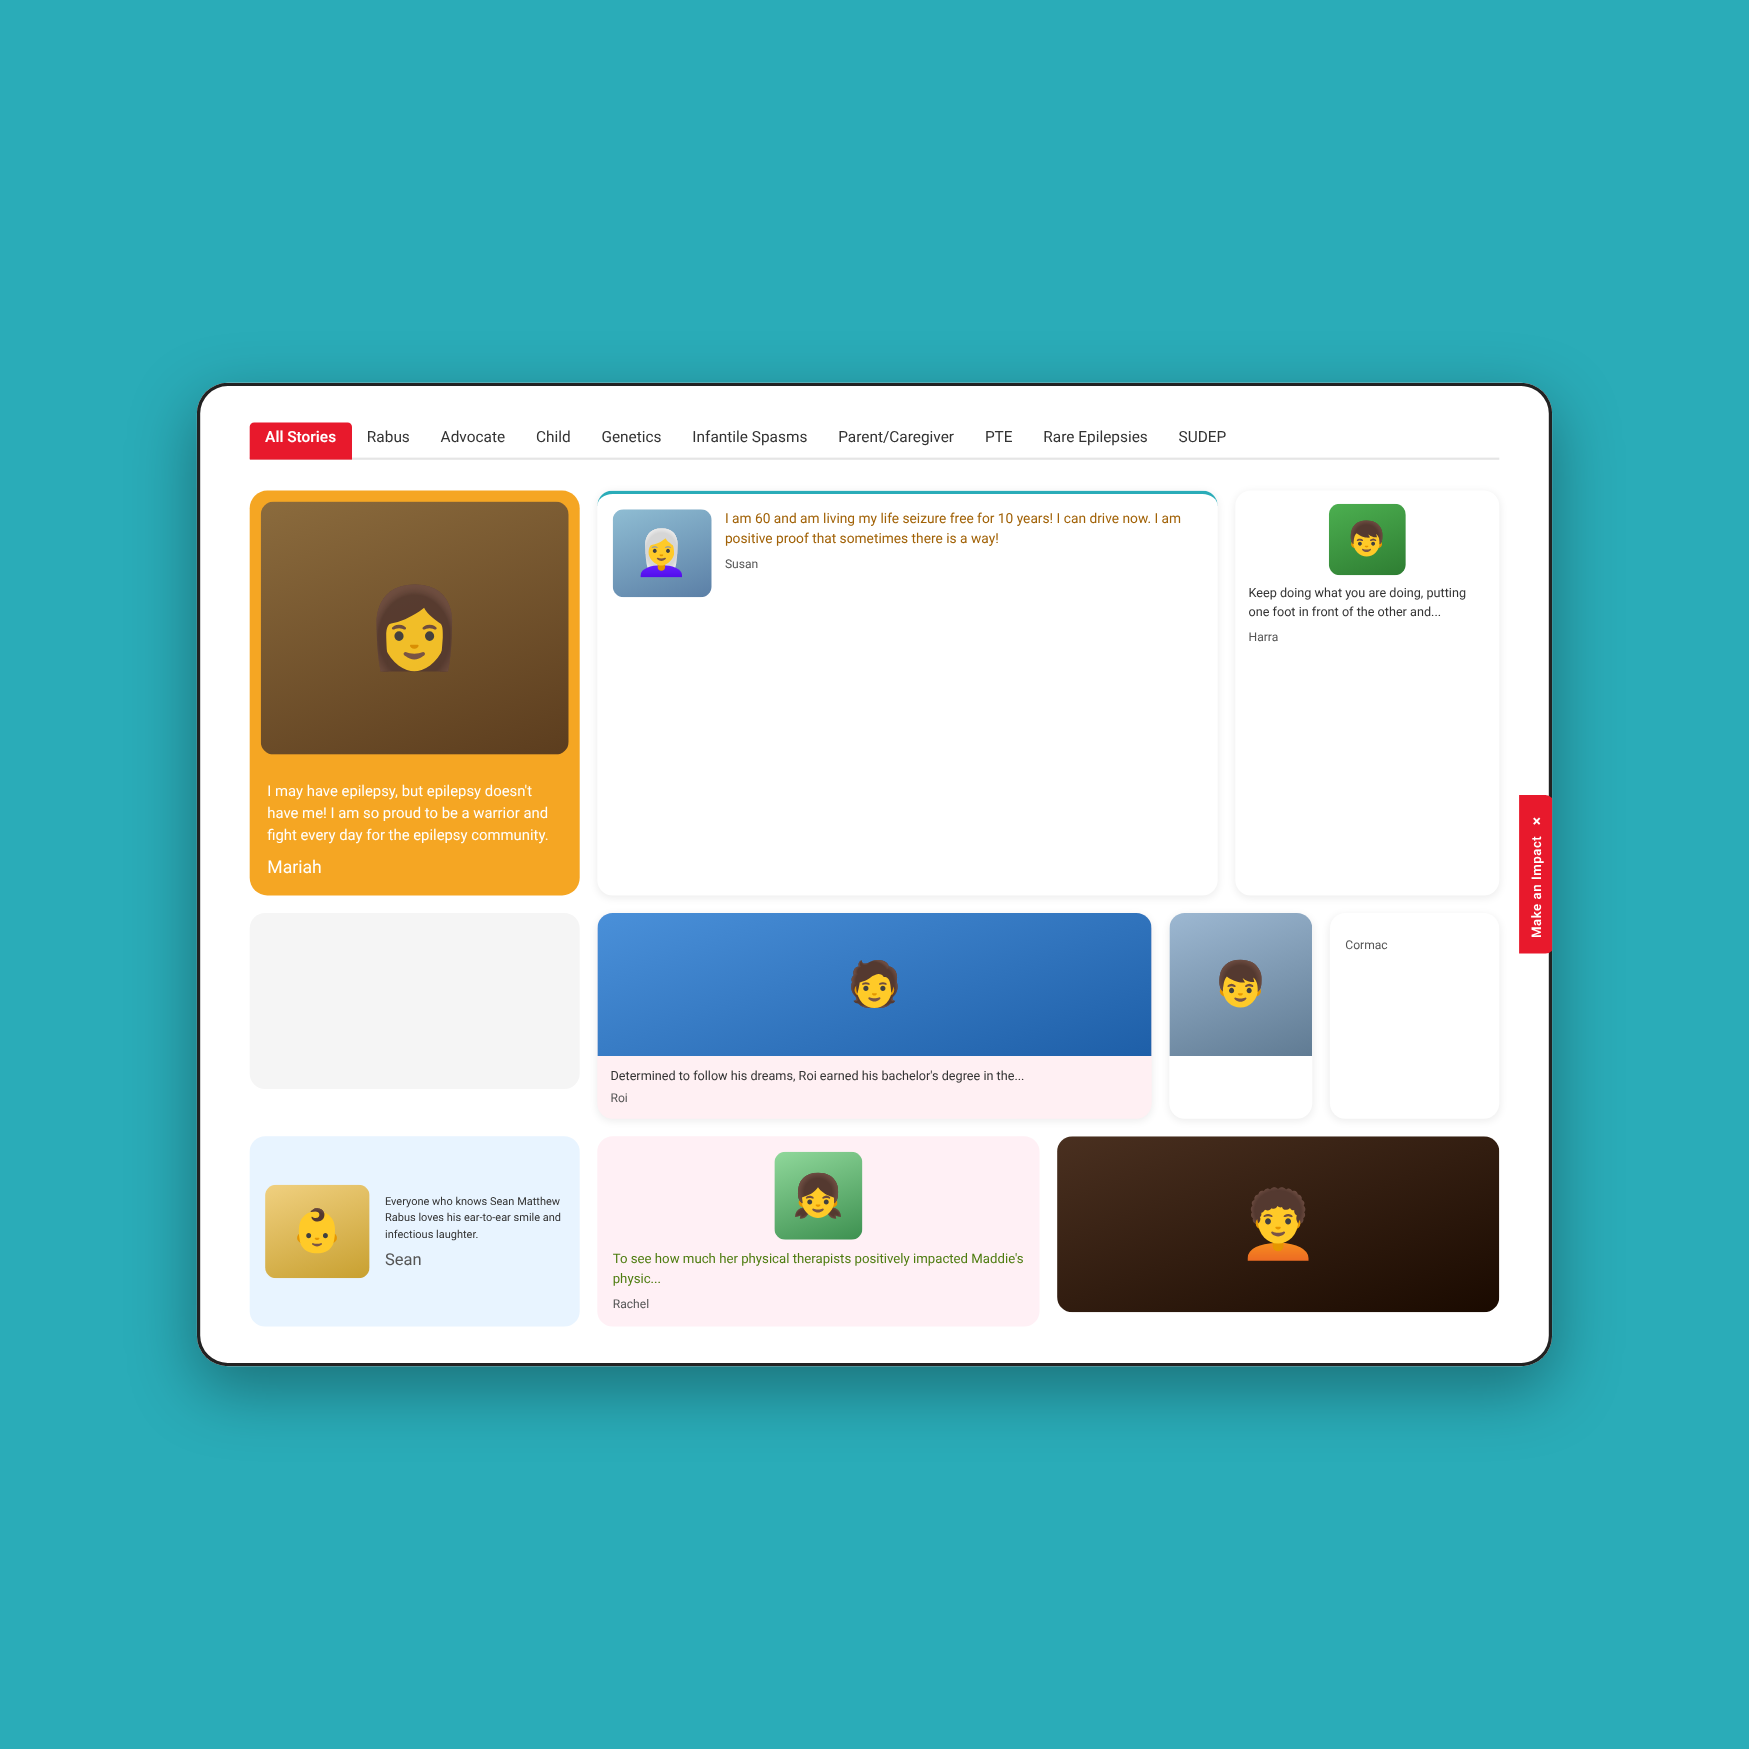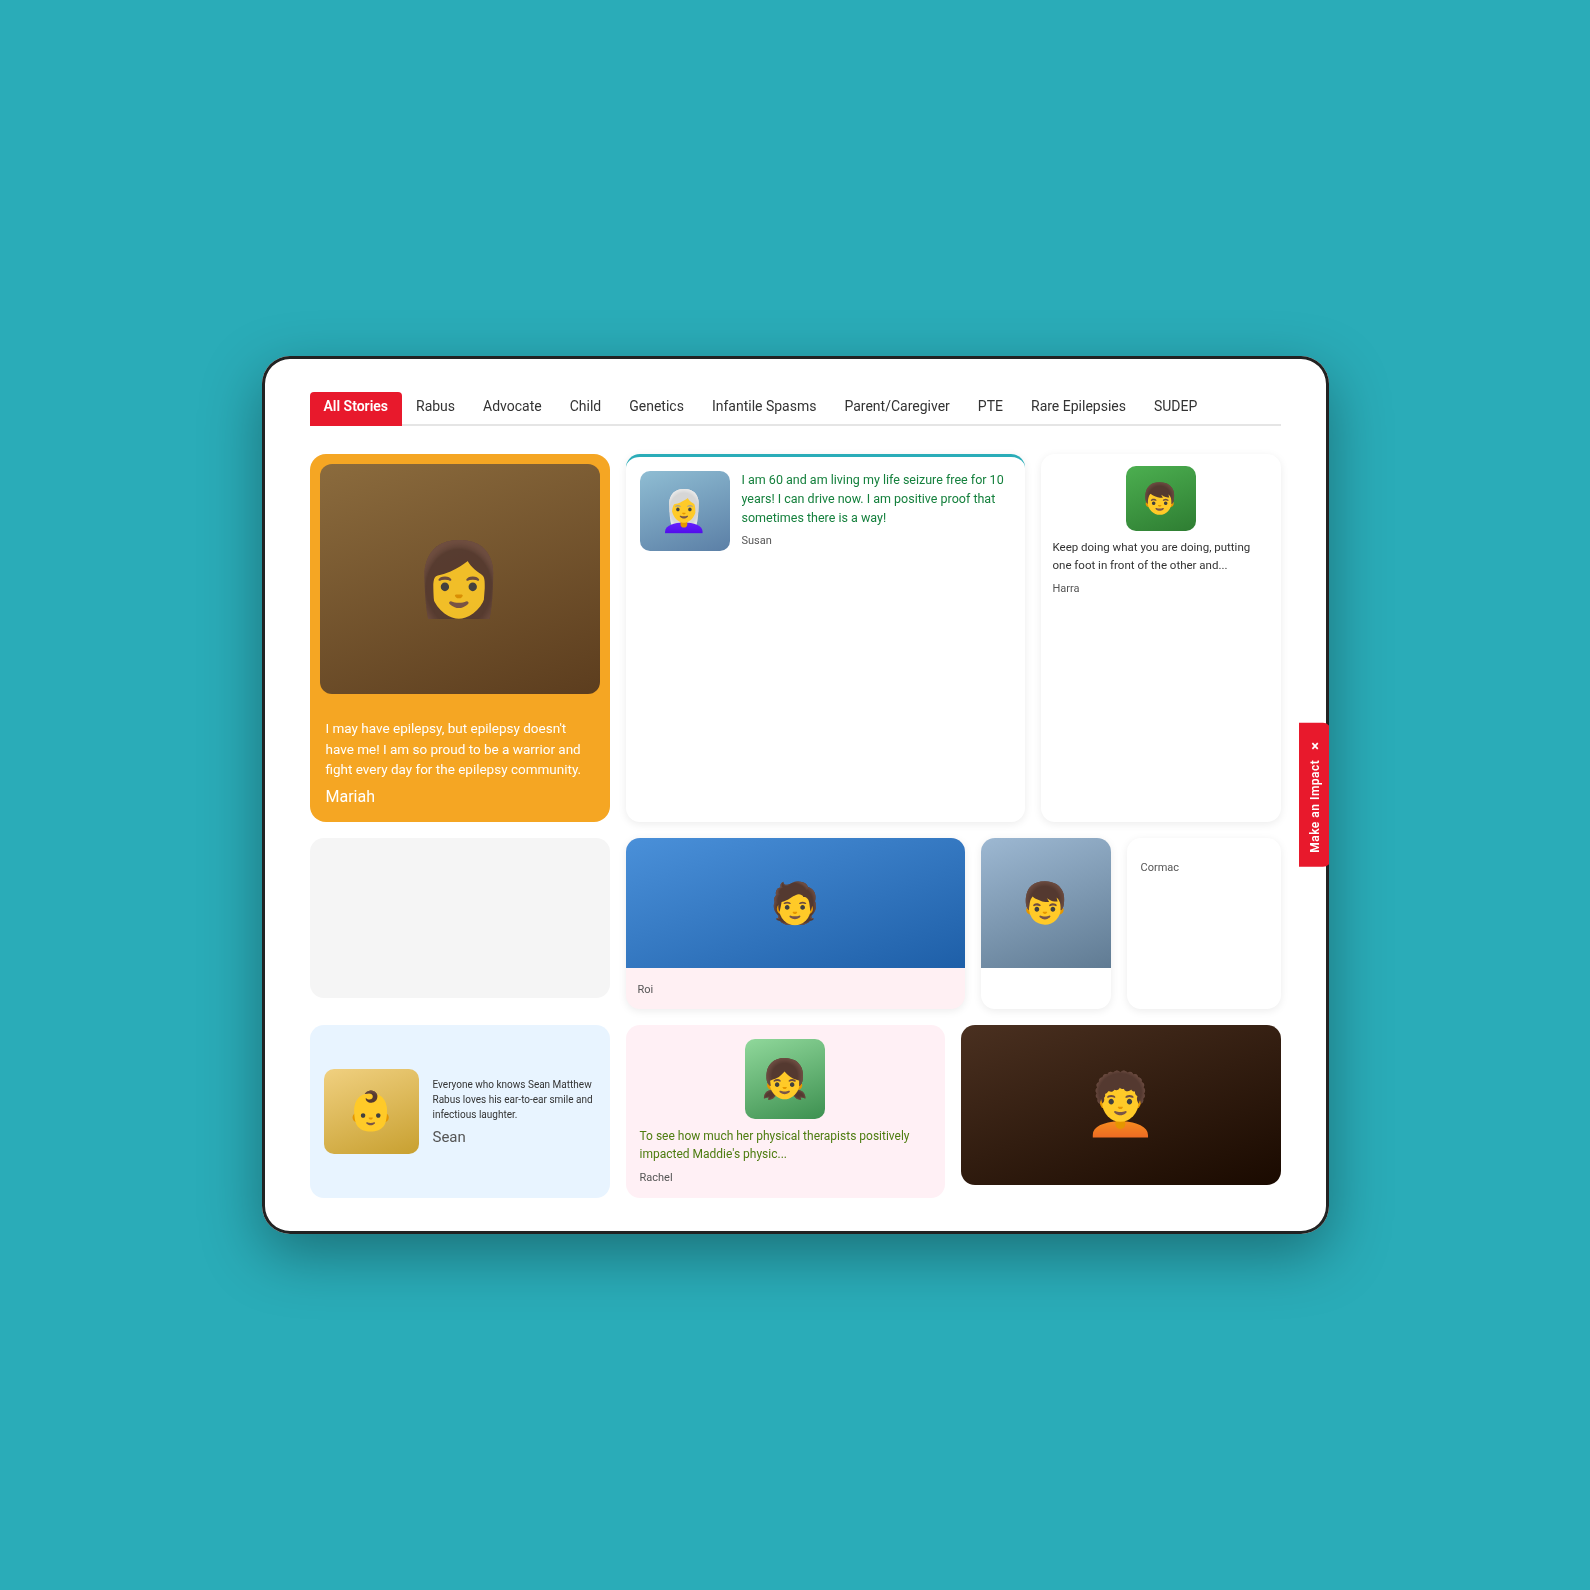--- a/index.html
+++ b/index.html
@@ -5,21 +5,21 @@
     * { box-sizing: border-box; margin: 0; padding: 0; }
     body {
       background-color: #2AACB8;
       display: flex;
       align-items: center;
       justify-content: center;
       min-height: 100vh;
       font-family: -apple-system, BlinkMacSystemFont, 'Segoe UI', Roboto, sans-serif;
     }
     .device-frame {
-      width: 1067px;
+      width: 1232px;
       min-height: 760px;
       background: #fff;
       border-radius: 28px;
       box-shadow: 0 20px 60px rgba(0,0,0,0.35), inset 0 0 0 3px #222;
       overflow: hidden;
       position: relative;
     }
     .content-area {
       padding: 36px 48px 36px 48px;
       overflow: hidden;
@@ -103,21 +103,21 @@
     }
     .card-story .story-thumb {
       width: 90px;
       height: 80px;
       border-radius: 10px;
       flex-shrink: 0;
       overflow: hidden;
     }
     .card-story .story-content .quote {
       font-size: 12.5px;
-      color: #15803d;
+      color: #a16207;
       line-height: 1.5;
       margin-bottom: 6px;
     }
     .card-story .story-content .author {
       font-size: 11px;
       color: #555;
     }
 
     
     .card-small {
@@ -364,20 +364,21 @@
     <div class="row2">
 
       <div style="background:#f5f5f5; border-radius:14px; height:160px; display:flex; align-items:center; justify-content:center;">
       </div>
 
       <div class="card-with-image-bottom" style="background:#FFF0F3;">
         <div class="img-part">
           <div class="silhouette-roi" style="height:100%;">🧑</div>
         </div>
         <div class="text-part">
+          <div>Determined to follow his dreams, Roi earned his bachelor's degree in the...</div>
           <div class="author">Roi</div>
         </div>
       </div>
 
       <div style="display:flex; gap:16px;">
         <div class="card-with-image-bottom" style="width:130px; flex-shrink:0;">
           <div class="img-part">
             <div class="silhouette-cormac" style="height:100%;">👦</div>
           </div>
         </div>

